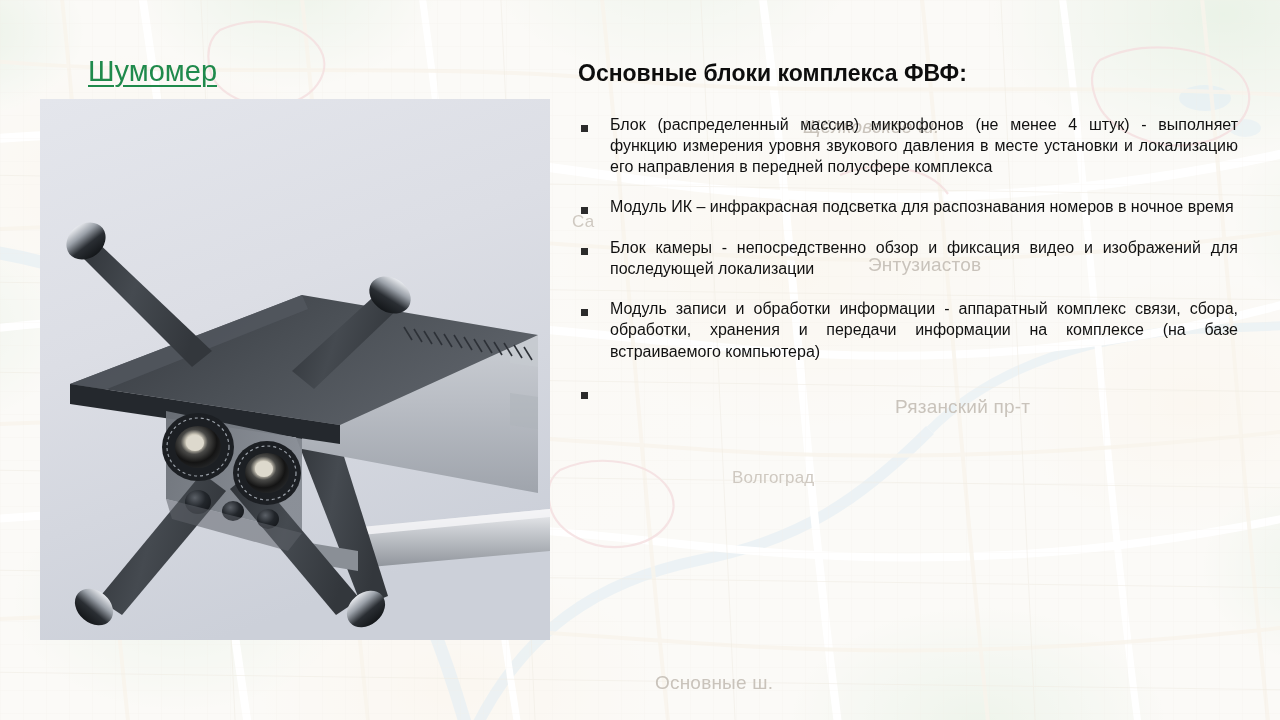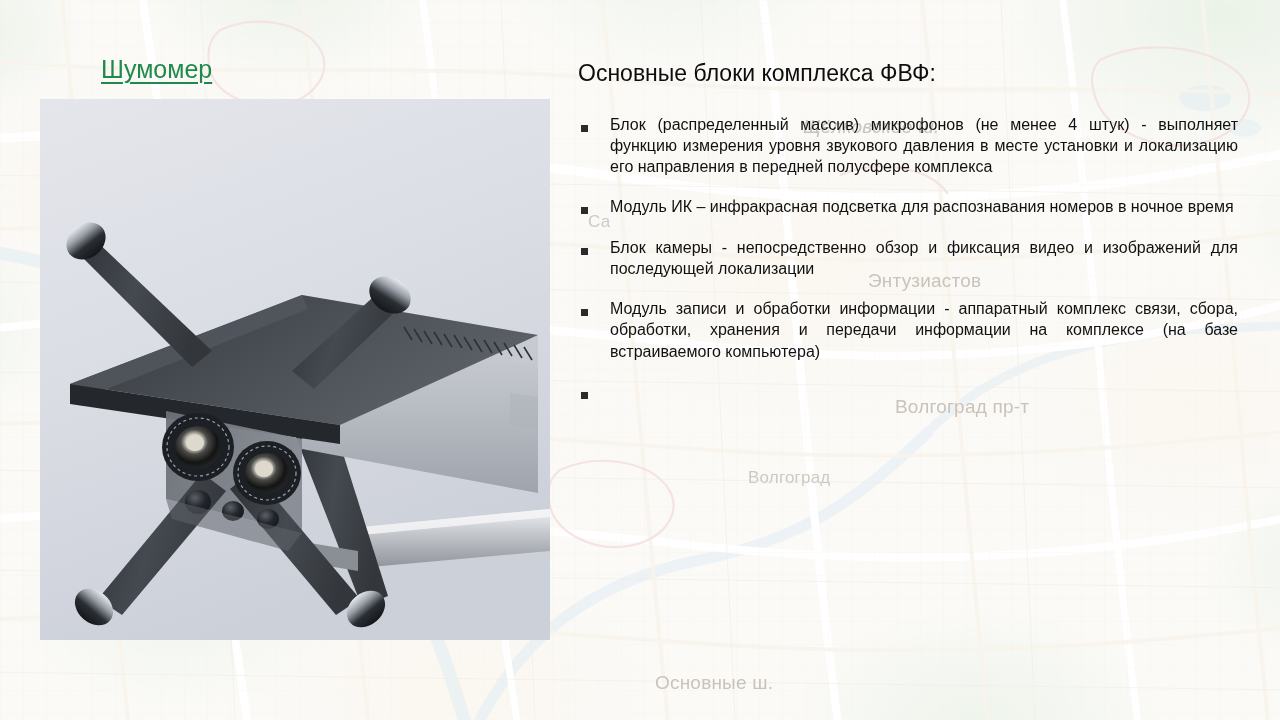--- a/index.html
+++ b/index.html
@@ -83,34 +83,33 @@
   }
 
   .map-label {
     position: absolute;
     color: #c9c3bb;
     font-family: "Liberation Sans", sans-serif;
     font-size: 19px;
     white-space: nowrap;
     letter-spacing: .2px;
   }
-  .map-label.small { font-size: 17px; color: #cfc9c1; margin-left: 16px; }
+  .map-label.small { font-size: 17px; color: #cfc9c1; }
 
   
   .slide-title {
     position: absolute;
     left: 88px;
     top: 55px;
-    font-size: 25px;
+    font-size: 29px;
     color: #1f8a4c;
     text-decoration: underline;
     text-decoration-thickness: 2px;
     text-underline-offset: 4px;
     white-space: nowrap;
-    margin-left: 13px;
   }
 
   .photo {
     position: absolute;
     left: 40px;
     top: 99px;
     width: 510px;
     height: 541px;
     overflow: hidden;
     background: linear-gradient(160deg, #e2e4ea 0%, #dcdee5 38%, #d4d7df 70%, #cdd1d9 100%);
@@ -119,21 +118,21 @@
 
   
   .content {
     position: absolute;
     left: 578px;
     top: 60px;
     width: 660px;
   }
   .content-heading {
     font-size: 23px;
-    font-weight: normal;
+    font-weight: bold;
     color: #0d0d0d;
     margin: 0 0 26px 0;
     line-height: 1.2;
   }
   ul.bullets {
     list-style: none;
     margin: 0;
     padding: 0;
   }
   ul.bullets > li {
@@ -222,22 +221,22 @@
         <path d="M 700 -20 L 736 740"></path>
         <path d="M 1000 -20 L 1036 740"></path>
       </g>
     </svg>
 
     <div class="map-blocks"></div>
     <div class="map-veil"></div>
 
     <div class="map-label" style="left:803px; top:116px;font-style:italic;">Щёлковское ш.</div>
     <div class="map-label small" style="left:572px; top:212px;">Са</div>
-    <div class="map-label" style="left:868px; top:270px;">Энтузиастов</div>
-    <div class="map-label" style="left:895px; top:396px;">Волгоград пр-т</div>
+    <div class="map-label" style="left:868px; top:254px;">Энтузиастов</div>
+    <div class="map-label" style="left:895px; top:396px;">Рязанский пр-т</div>
     <div class="map-label small" style="left:732px; top:468px;">Волгоград</div>
     <div class="map-label" style="left:655px; top:672px;">Основные ш.</div>
   </div>
 
   <div class="slide-title">Шумомер</div>
 
   <div class="photo">
     <svg viewBox="0 0 510 541" preserveAspectRatio="xMidYMid slice">
       <defs>
         <linearGradient id="bgGrad" x1="0" y1="0" x2="0.35" y2="1">

